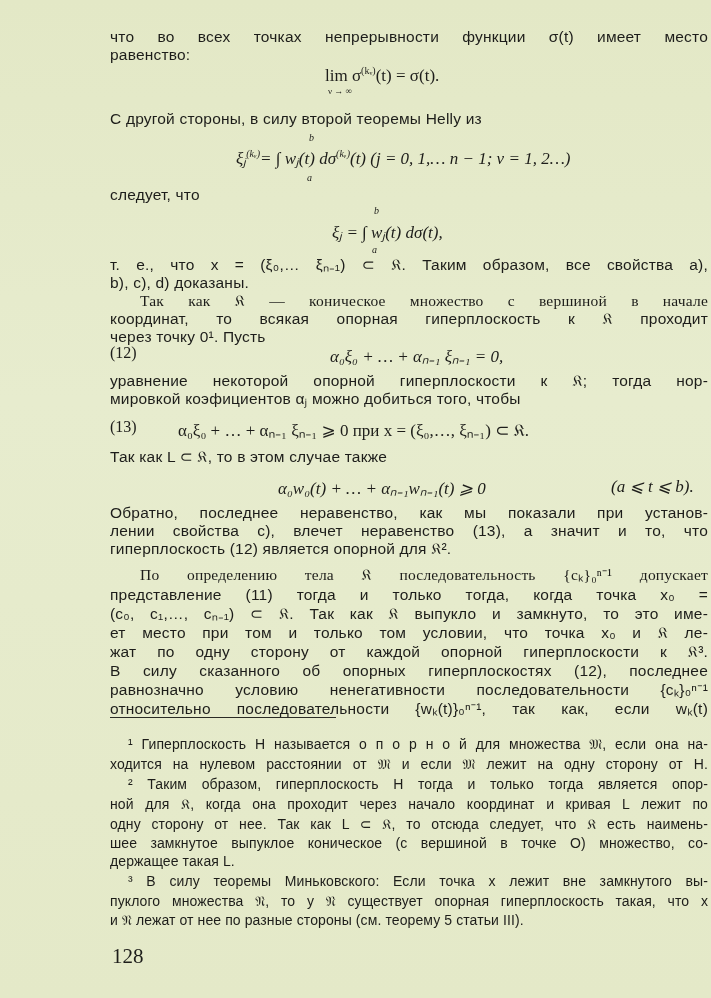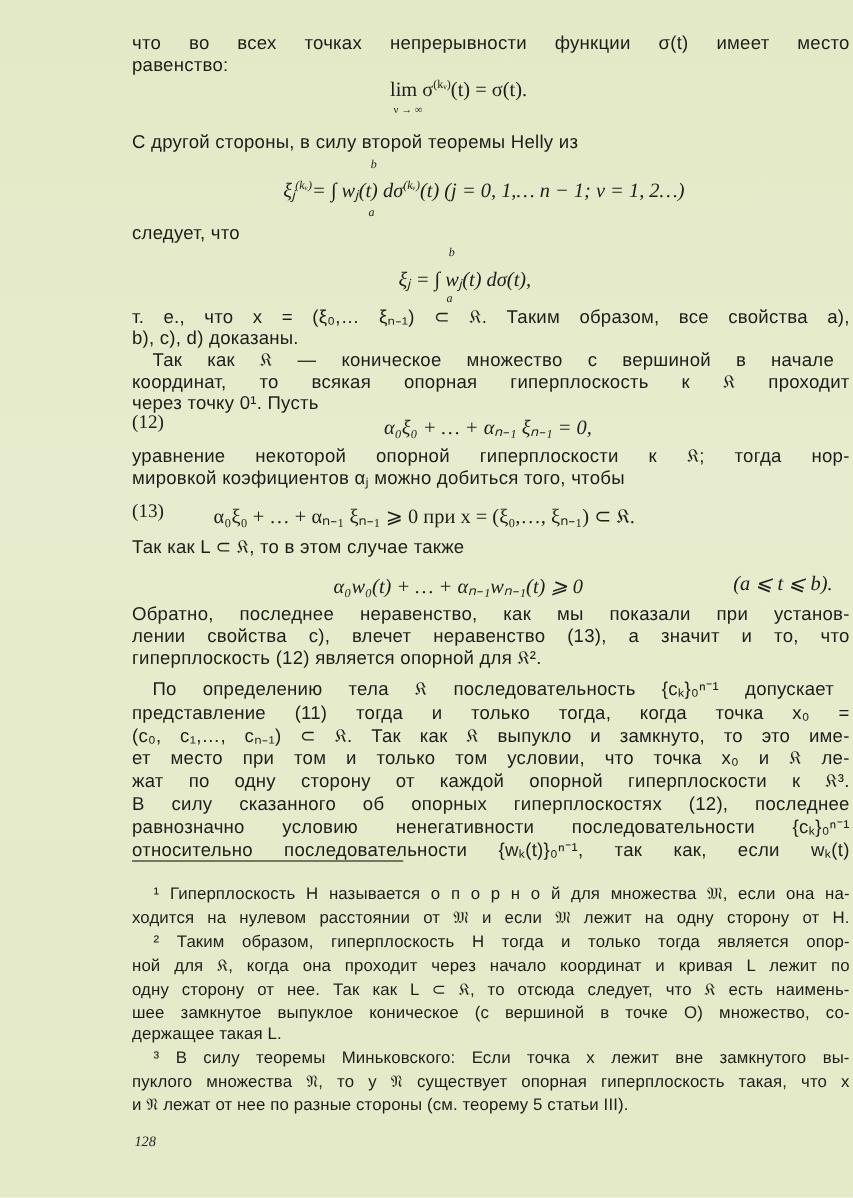--- a/index.html
+++ b/index.html
@@ -13,21 +13,21 @@
   .edge-strip {
     position:absolute; right:0; top:910px; width:6px; height:88px;
     background:#4a3a22;
   }
   .line {
     position:absolute; left:82px; width:598px;
     font-size:15.5px; line-height:18px; white-space:nowrap;
     letter-spacing:0.2px;
   }
   .just { text-align:justify; text-align-last:justify; }
-  .indent { left:99px; width:568px; }
+  .indent { left:112px; width:568px;font-family:Liberation Serif, serif; }
   .math {
     position:absolute; white-space:nowrap;
     font-family:"Liberation Serif", serif; font-size:17px;
   }
   .m-i { font-style:italic; }
   .eqnum { position:absolute; left:82px; font-family:"Liberation Serif", serif; font-size:16px; }
   .sub-lim {
     position:absolute; font-family:"Liberation Serif", serif; font-size:9px;
   }
   .int-limit {
@@ -37,21 +37,21 @@
     position:absolute; left:82px; top:717px; width:226px; height:1px;
     background:#2a2a25;
   }
   .fn {
     position:absolute; left:82px; width:598px;
     font-size:14px; line-height:18px; white-space:nowrap; letter-spacing:0.1px;
   }
   .fn-indent { left:100px; width:580px; }
   .pagenum {
     position:absolute; left:84px; top:944px;
-    font-family:"Liberation Serif", serif; font-size:12px;font-style:italic;
+    font-family:"Liberation Serif", serif; font-size:21px;
   }
 </style>
 </head>
 <body>
 
 <div class="page">
 
   <div class="line just" style="top:28px">что во всех точках непрерывности функции σ(t) имеет место</div>
   <div class="line" style="top:46px">равенство:</div>
 
@@ -74,21 +74,21 @@
   <div class="math m-i" style="left:304px; top:220px">ξⱼ = ∫ wⱼ(t) dσ(t),</div>
   <div class="int-limit" style="left:344px; top:244px">a</div>
 
   <div class="line just" style="top:256px">т. е., что x = (ξ₀,… ξₙ₋₁) ⊂ 𝔎. Таким образом, все свойства a),</div>
   <div class="line" style="top:274px">b), c), d) доказаны.</div>
   <div class="line just indent" style="top:292px">Так как 𝔎 — коническое множество с вершиной в начале</div>
   <div class="line just" style="top:310px">координат, то всякая опорная гиперплоскость к 𝔎 проходит</div>
   <div class="line" style="top:328px">через точку 0¹. Пусть</div>
 
   <div class="eqnum" style="top:344px">(12)</div>
-  <div class="math m-i" style="left:292px; top:344px">α₀ξ₀ + … + αₙ₋₁ ξₙ₋₁ = 0,</div>
+  <div class="math m-i" style="left:302px; top:344px">α₀ξ₀ + … + αₙ₋₁ ξₙ₋₁ = 0,</div>
 
   <div class="line just" style="top:372px">уравнение некоторой опорной гиперплоскости к 𝔎; тогда нор-</div>
   <div class="line" style="top:390px">мировкой коэфициентов αⱼ можно добиться того, чтобы</div>
 
   <div class="eqnum" style="top:418px">(13)</div>
   <div class="math" style="left:150px; top:418px">α₀ξ₀ + … + αₙ₋₁ ξₙ₋₁ ⩾ 0 при x = (ξ₀,…, ξₙ₋₁) ⊂ 𝔎.</div>
 
   <div class="line" style="top:448px">Так как L ⊂ 𝔎, то в этом случае также</div>
 
   <div class="math m-i" style="left:250px; top:476px">α₀w₀(t) + … + αₙ₋₁wₙ₋₁(t) ⩾ 0</div>

